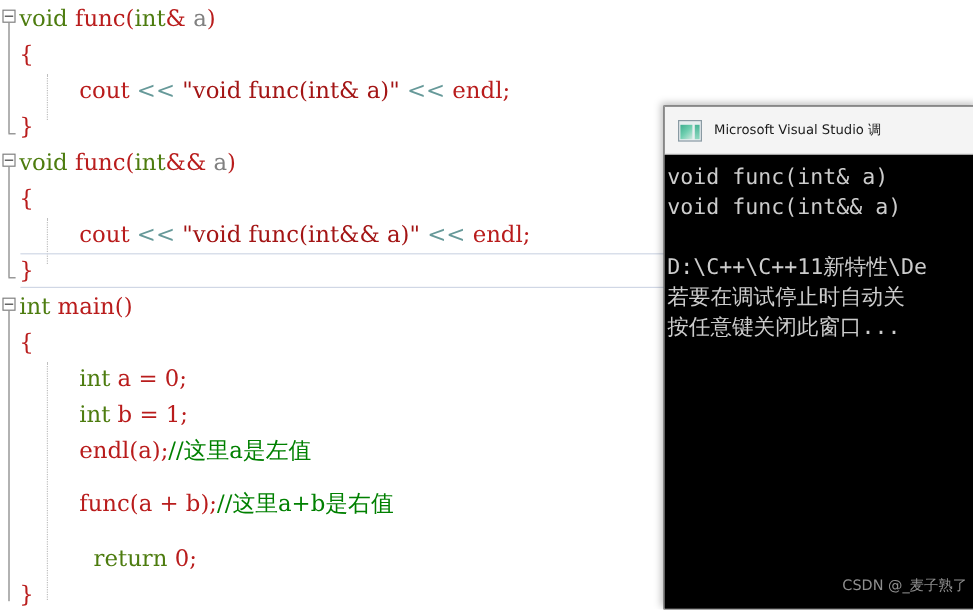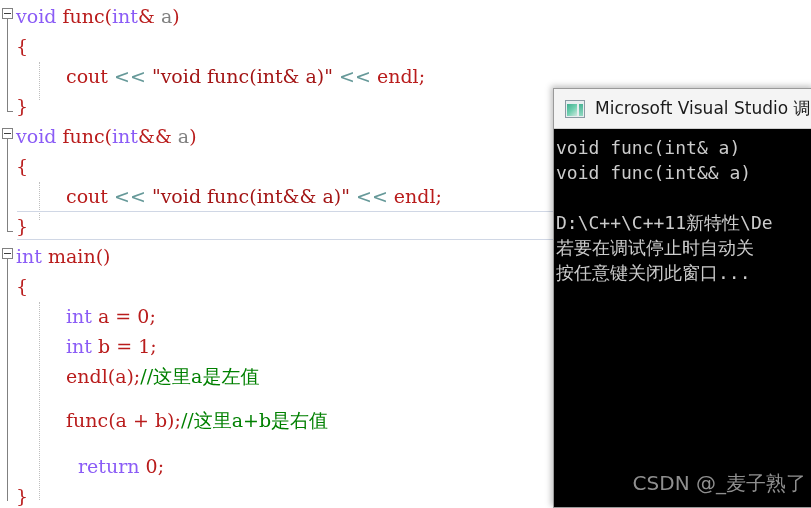--- a/index.html
+++ b/index.html
@@ -32,21 +32,21 @@
     font-size: 19px;
     white-space: pre;
     color: #000000;
   }
   .code-text {
     position: absolute;
     left: 16px;
     top: 0;
     white-space: pre;
   }
-  .kw      { color: #8b5cf6; }
+  .kw      { color: #4d7c0f; }
   .str     { color: #a31515; }
   .cmt     { color: #008000; }
   .op      { color: #669999; }
   .param   { color: #808080; }
   .plain   { color: #b91c1c; }
 
   
   .fold-box {
     position: absolute;
     left: 2px;
@@ -140,21 +140,21 @@
   }
   #console-icon::after {
     content: "";
     position: absolute;
     left: 13px; top: 3px;
     width: 4px; height: 12px;
     background: linear-gradient(180deg, #49b496 0%, #8fd8c0 100%);
   }
   #console-title-text {
     font-family: "DejaVu Sans", "Liberation Sans", sans-serif;
-    font-size: 17px;
+    font-size: 11px;
     color: #1a1a1a;
     white-space: nowrap;
     overflow: hidden;
   }
   #console-body {
     position: absolute;
     left: 0;
     top: 40px;
     right: 0;
     bottom: 0;
@@ -169,21 +169,21 @@
     color: #cccccc;
     white-space: pre;
     overflow: hidden;
     height: 25px;
   }
   #watermark {
     position: absolute;
     right: 9px;
     bottom: 10px;
     font-family: "DejaVu Sans", "Liberation Sans", sans-serif;
-    font-size: 20px;
+    font-size: 12px;
     color: #8f8f8f;
     white-space: nowrap;
   }
 </style>
 </head>
 <body>
 
 <div id="editor">
 
   <div class="fold-box" style="top:8px;"></div>

